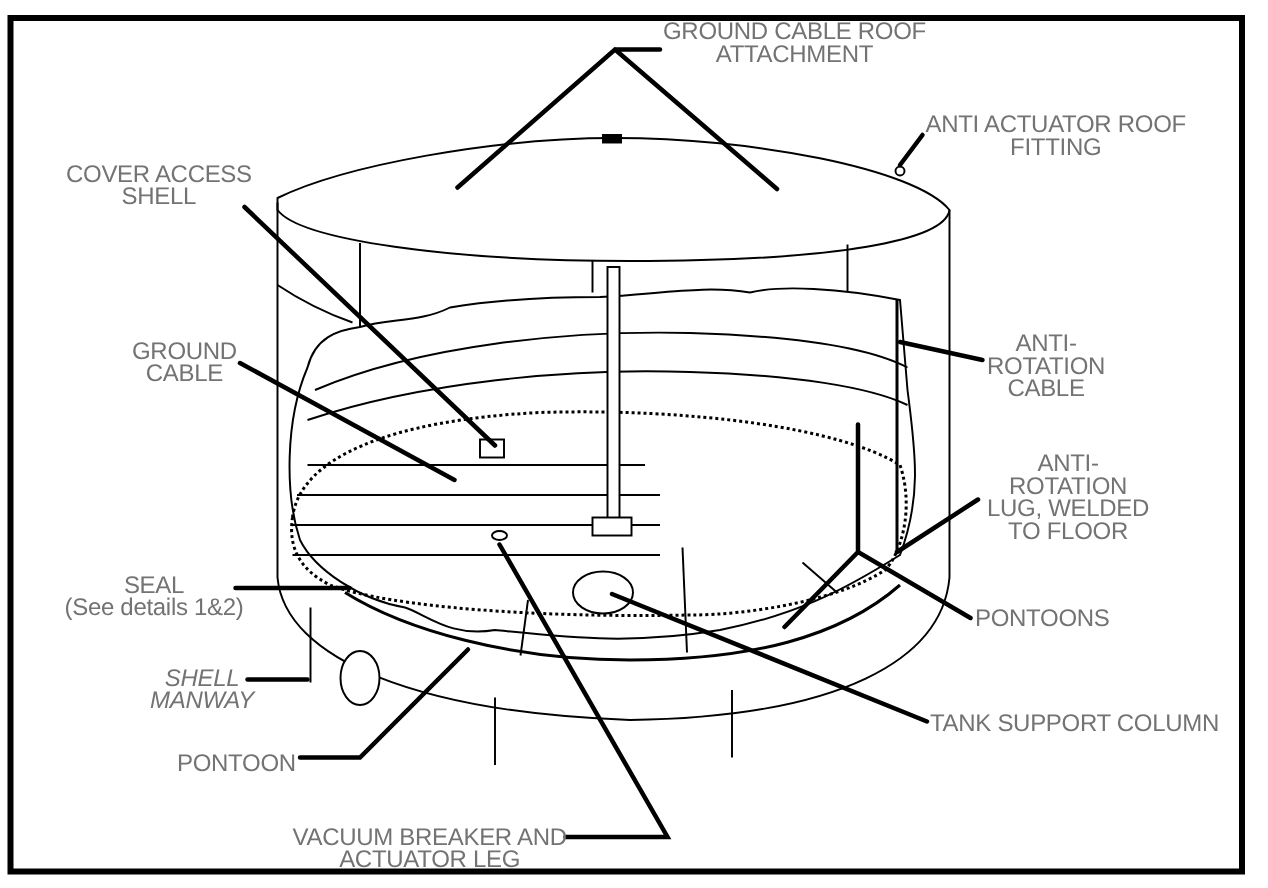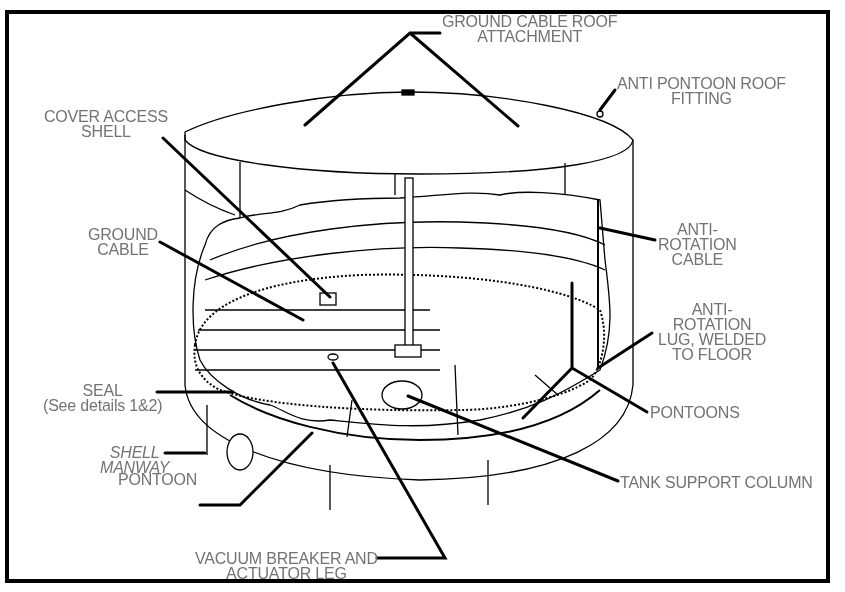--- a/index.html
+++ b/index.html
@@ -78,21 +78,21 @@
     <path d="M618,481 L408,396"></path>
     <path d="M377,558 L445,558 L333,363"></path>
   </g>
 </svg>
 
 <div class="lbl" style="left:442px;top:14px;">
   <span>GROUND CABLE ROOF</span>
   <span>ATTACHMENT</span>
 </div>
 <div class="lbl" style="left:617px;top:76px;">
-  <span>ANTI PONTOON ROOF</span>
+  <span>ANTI ACTUATOR ROOF</span>
   <span>FITTING</span>
 </div>
 <div class="lbl" style="left:44px;top:109px;">
   <span>COVER ACCESS</span>
   <span>SHELL</span>
 </div>
 <div class="lbl" style="left:88px;top:227px;">
   <span>GROUND</span>
   <span>CABLE</span>
 </div>
@@ -114,19 +114,19 @@
 <div class="lbl" style="left:650px;top:405px;">
   <span>PONTOONS</span>
 </div>
 <div class="lbl" style="left:100px;top:445px;font-style:italic;">
   <span>SHELL</span>
   <span>MANWAY</span>
 </div>
 <div class="lbl" style="left:620px;top:475px;">
   <span>TANK SUPPORT COLUMN</span>
 </div>
-<div class="lbl" style="left:118px;top:472px;">
+<div class="lbl" style="left:118px;top:502px;">
   <span>PONTOON</span>
 </div>
 <div class="lbl" style="left:195px;top:551px;">
   <span>VACUUM BREAKER AND</span>
   <span>ACTUATOR LEG</span>
 </div>
 
 </body></html>

